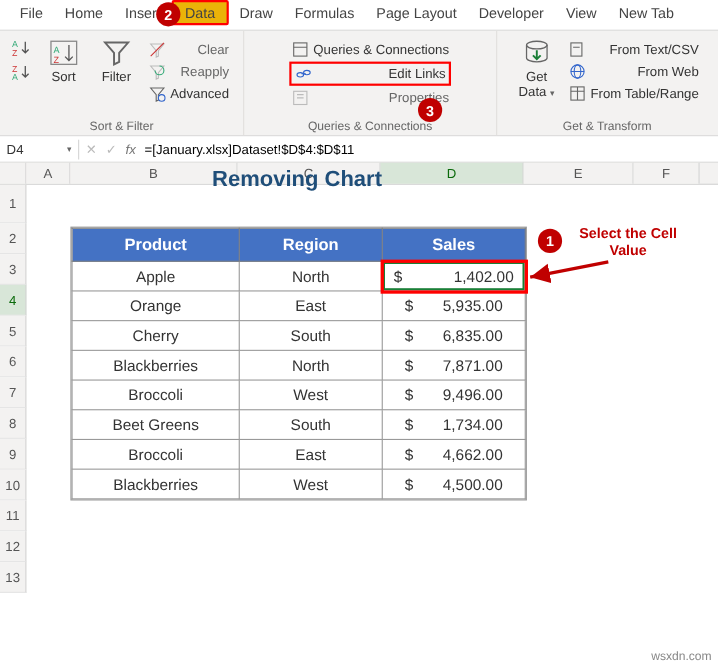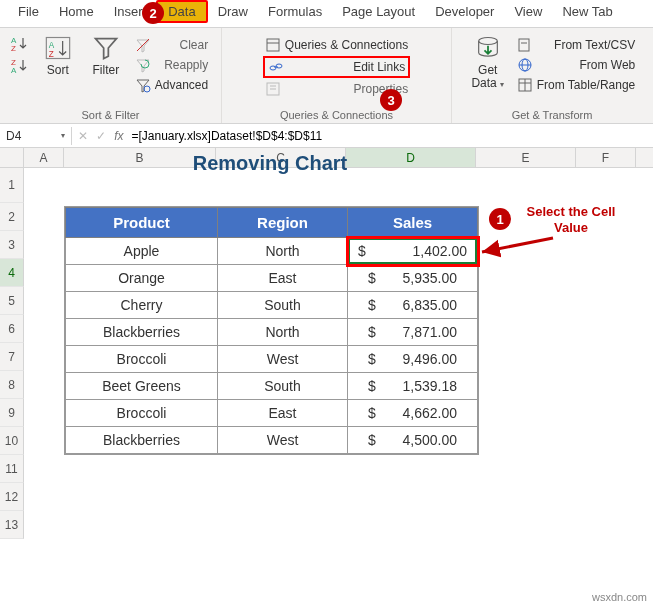--- a/index.html
+++ b/index.html
@@ -426,21 +426,21 @@
                 <span>9,496.00</span>
               </div>
             </td>
           </tr>
           <tr>
             <td>Beet Greens</td>
             <td>South</td>
             <td>
               <div class="money">
                 <span>$</span>
-                <span>1,539.18</span>
+                <span>1,734.00</span>
               </div>
             </td>
           </tr>
           <tr>
             <td>Broccoli</td>
             <td>East</td>
             <td>
               <div class="money">
                 <span>$</span>
                 <span>4,662.00</span>

